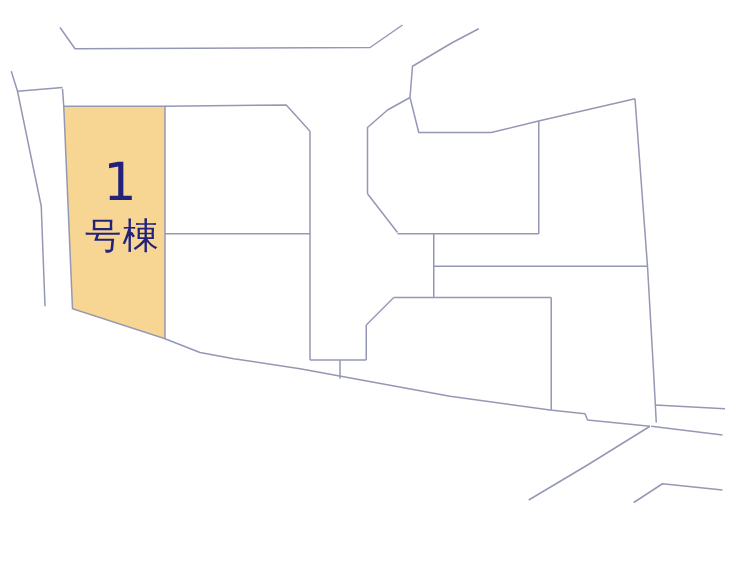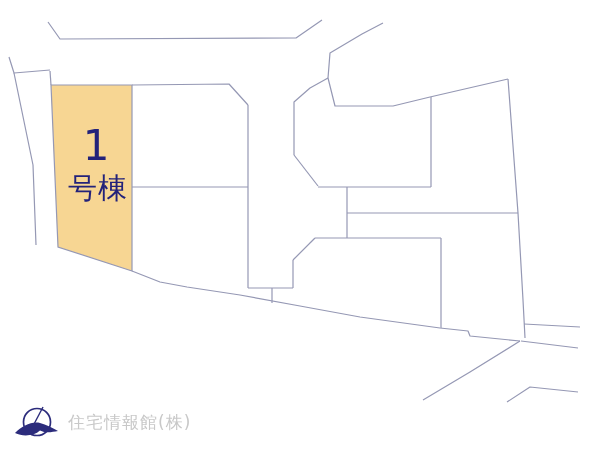--- a/index.html
+++ b/index.html
@@ -72,24 +72,14 @@
         <polyline points="524,324 580,327" fill="none" stroke="#9598b4" stroke-width="1.2" stroke-linejoin="round"></polyline>
         <polyline points="521,341 578,348" fill="none" stroke="#9598b4" stroke-width="1.2" stroke-linejoin="round"></polyline>
         <polyline points="520,341 470,372 423,400" fill="none" stroke="#9598b4" stroke-width="1.2" stroke-linejoin="round"></polyline>
         <polyline points="507,402 530,387 578,392" fill="none" stroke="#9598b4" stroke-width="1.2" stroke-linejoin="round"></polyline>
       </g>
 
     <text class="lot-number" x="96" y="160" text-anchor="middle" fill="#23227a">1</text>
     <text class="lot-suffix" x="98" y="198" text-anchor="middle" fill="#23227a">号棟</text>
   </svg>
 
-  <div class="footer">
-    <svg width="46" height="40" viewBox="0 0 46 40">
-      <circle id="logo-circle" cx="25" cy="20" r="13.5" fill="none" stroke-width="1.7" stroke="#2c2c7c"></circle>
-      <path id="logo-beak" d="M31,5 L21,24" fill="none" stroke-width="1.4" stroke="#2c2c7c"></path>
-      <path id="logo-bird" d="M3,31 C10,24 20,19 28,21 C34,22.5 41,26 46,29
-               C40,30 34,31.5 28,28.5
-               C22,34 11,35 3,31 Z" fill="#2c2c7c"></path>
-    </svg>
-    <span class="company-name" style="color: rgb(200, 200, 200);">住宅情報館(株)</span>
-  </div>
 
 </div>
 
 </body></html>

